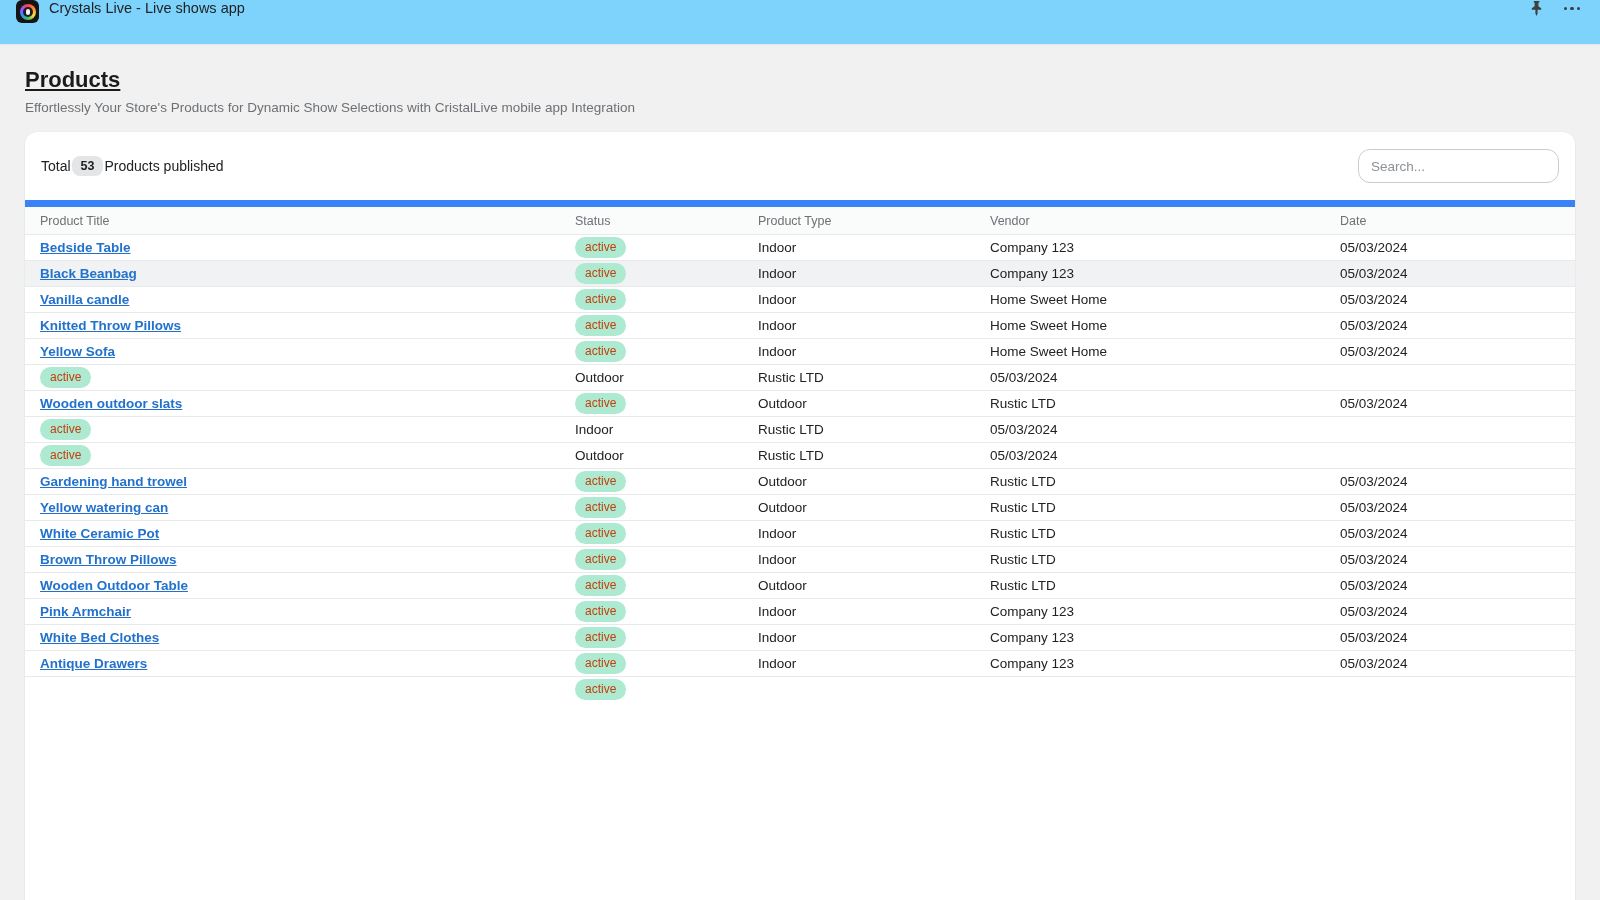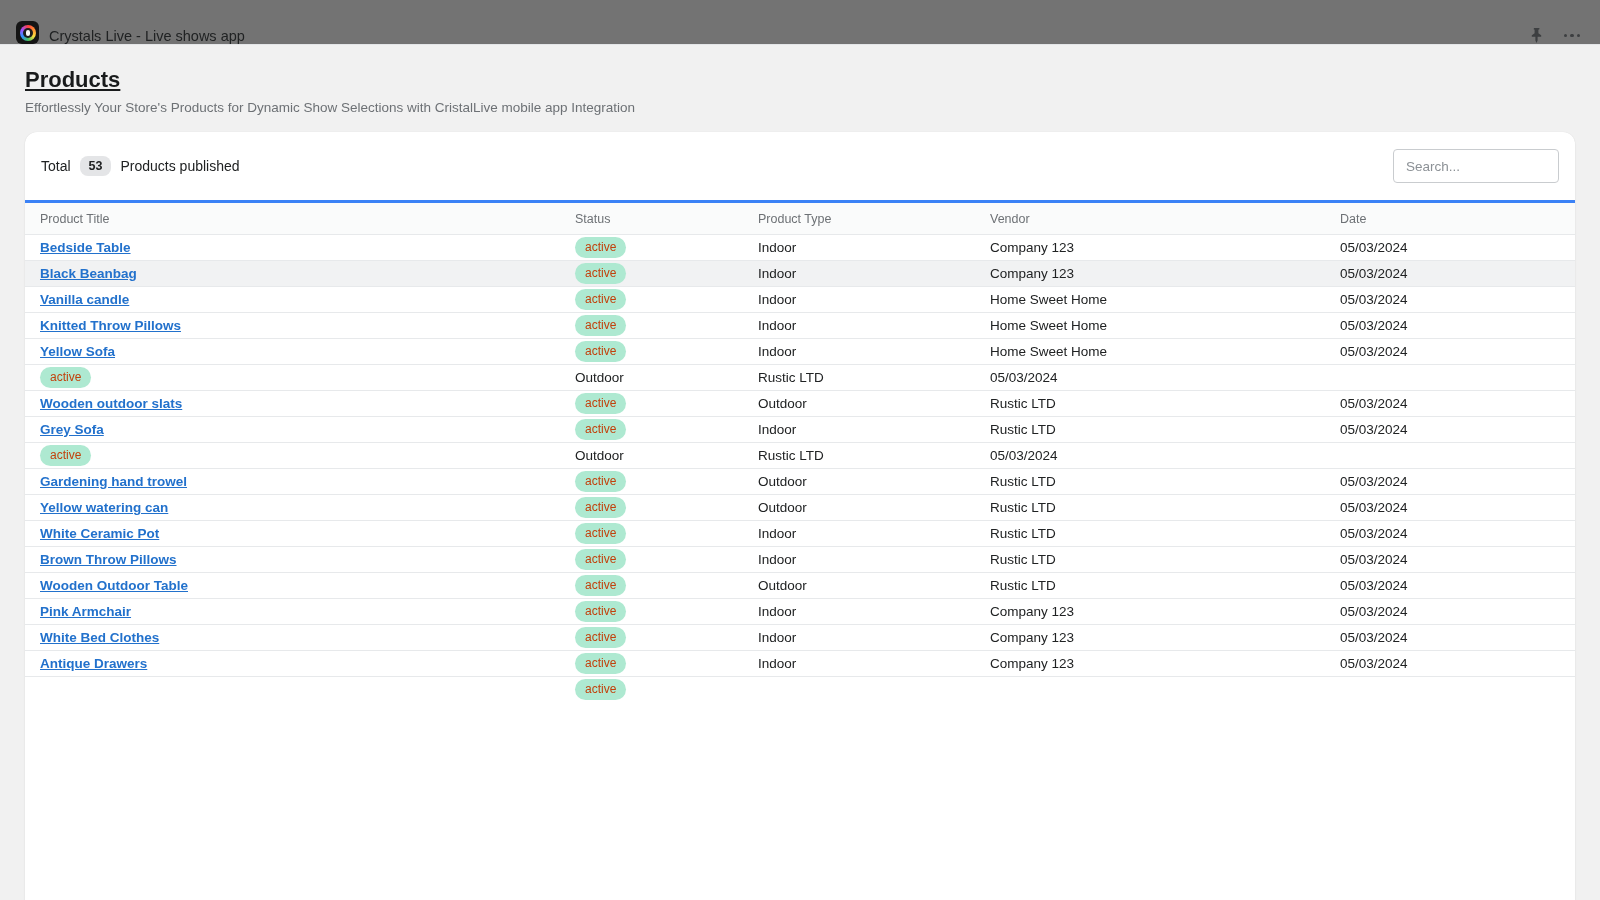--- a/index.html
+++ b/index.html
@@ -6,24 +6,24 @@
   html, body { width: 1600px; height: 900px; overflow: hidden; }
   body {
     background: #f1f1f1;
     font-family: "Liberation Sans", sans-serif;
     color: #202223;
   }
 
   
   .topbar {
     height: 45px;
-    background: #737373;
+    background: #7dd3fc;
     border-bottom: 1px solid #e4e6e8;
     display: flex;
-    align-items: flex-end;
+    align-items: flex-start;
     padding: 0 20px 0 16px;
     gap: 10px;
   }
   .app-icon {
     width: 23px; height: 23px;
     border-radius: 6px;
     background: #151515;
     display: flex; align-items: center; justify-content: center;
     flex: none;
   }
@@ -55,52 +55,52 @@
     background: #ffffff;
     border-radius: 12px;
     box-shadow: 0 1px 2px rgba(0,0,0,.08), 0 0 1px rgba(0,0,0,.1);
     height: 860px; 
     overflow: hidden;
   }
   .card-header {
     display: flex; align-items: center; justify-content: space-between;
     padding: 17px 16px;
   }
-  .total-line { display: flex; align-items: center; gap: 9px; font-size: 14px; justify-content: flex-end; }
+  .total-line { display: flex; align-items: center; gap: 1px; font-size: 14px; justify-content: flex-end; }
   .count-badge {
     background: #e4e5e7;
     border-radius: 8px;
     padding: 3px 9px;
     font-size: 12.5px;
     font-weight: bold;
   }
   .search-input {
-    width: 166px; height: 34px;
+    width: 201px; height: 34px;
     border: 1px solid #c9cccf;
-    border-radius: 4px;
+    border-radius: 12px;
     padding: 0 12px;
     font-size: 13.5px;
     font-family: "Liberation Sans", sans-serif;
     color: #202223;
     background: #fff;
     outline: none;
   }
   .search-input::placeholder { color: #8c9196; }
 
   
   .grid-cols {
     display: grid;
     grid-template-columns: 535px 183px 232px 350px 1fr;
     padding-left: 15px;
     align-items: center;
   }
   .thead {
     height: 34px;
     background: #fafbfb;
-    border-top: 3px solid #3b82f6;
+    border-top: 7px solid #3b82f6;
     font-size: 12.5px;
     color: #6d7175;
   }
   .trow {
     height: 26px;
     border-top: 1px solid #e7e9eb;
     font-size: 13.5px;
     background: #fff;
   }
   .trow.hovered { background: #f1f2f3; }
@@ -214,21 +214,20 @@
     <span class="date-cell">05/03/2024</span>
   </div>
         <div class="trow grid-cols">
     <span><a class="title-link">Wooden outdoor slats</a></span>
     <span><span class="status-badge">active</span></span>
     <span class="cell">Outdoor</span>
     <span class="cell">Rustic LTD</span>
     <span class="date-cell">05/03/2024</span>
   </div>
         <div class="trow grid-cols">
-    <span><a class="title-link">Grey Sofa</a></span>
     <span><span class="status-badge">active</span></span>
     <span class="cell">Indoor</span>
     <span class="cell">Rustic LTD</span>
     <span class="date-cell">05/03/2024</span>
   </div>
         <div class="trow grid-cols">
     <span><span class="status-badge">active</span></span>
     <span class="cell">Outdoor</span>
     <span class="cell">Rustic LTD</span>
     <span class="date-cell">05/03/2024</span>

